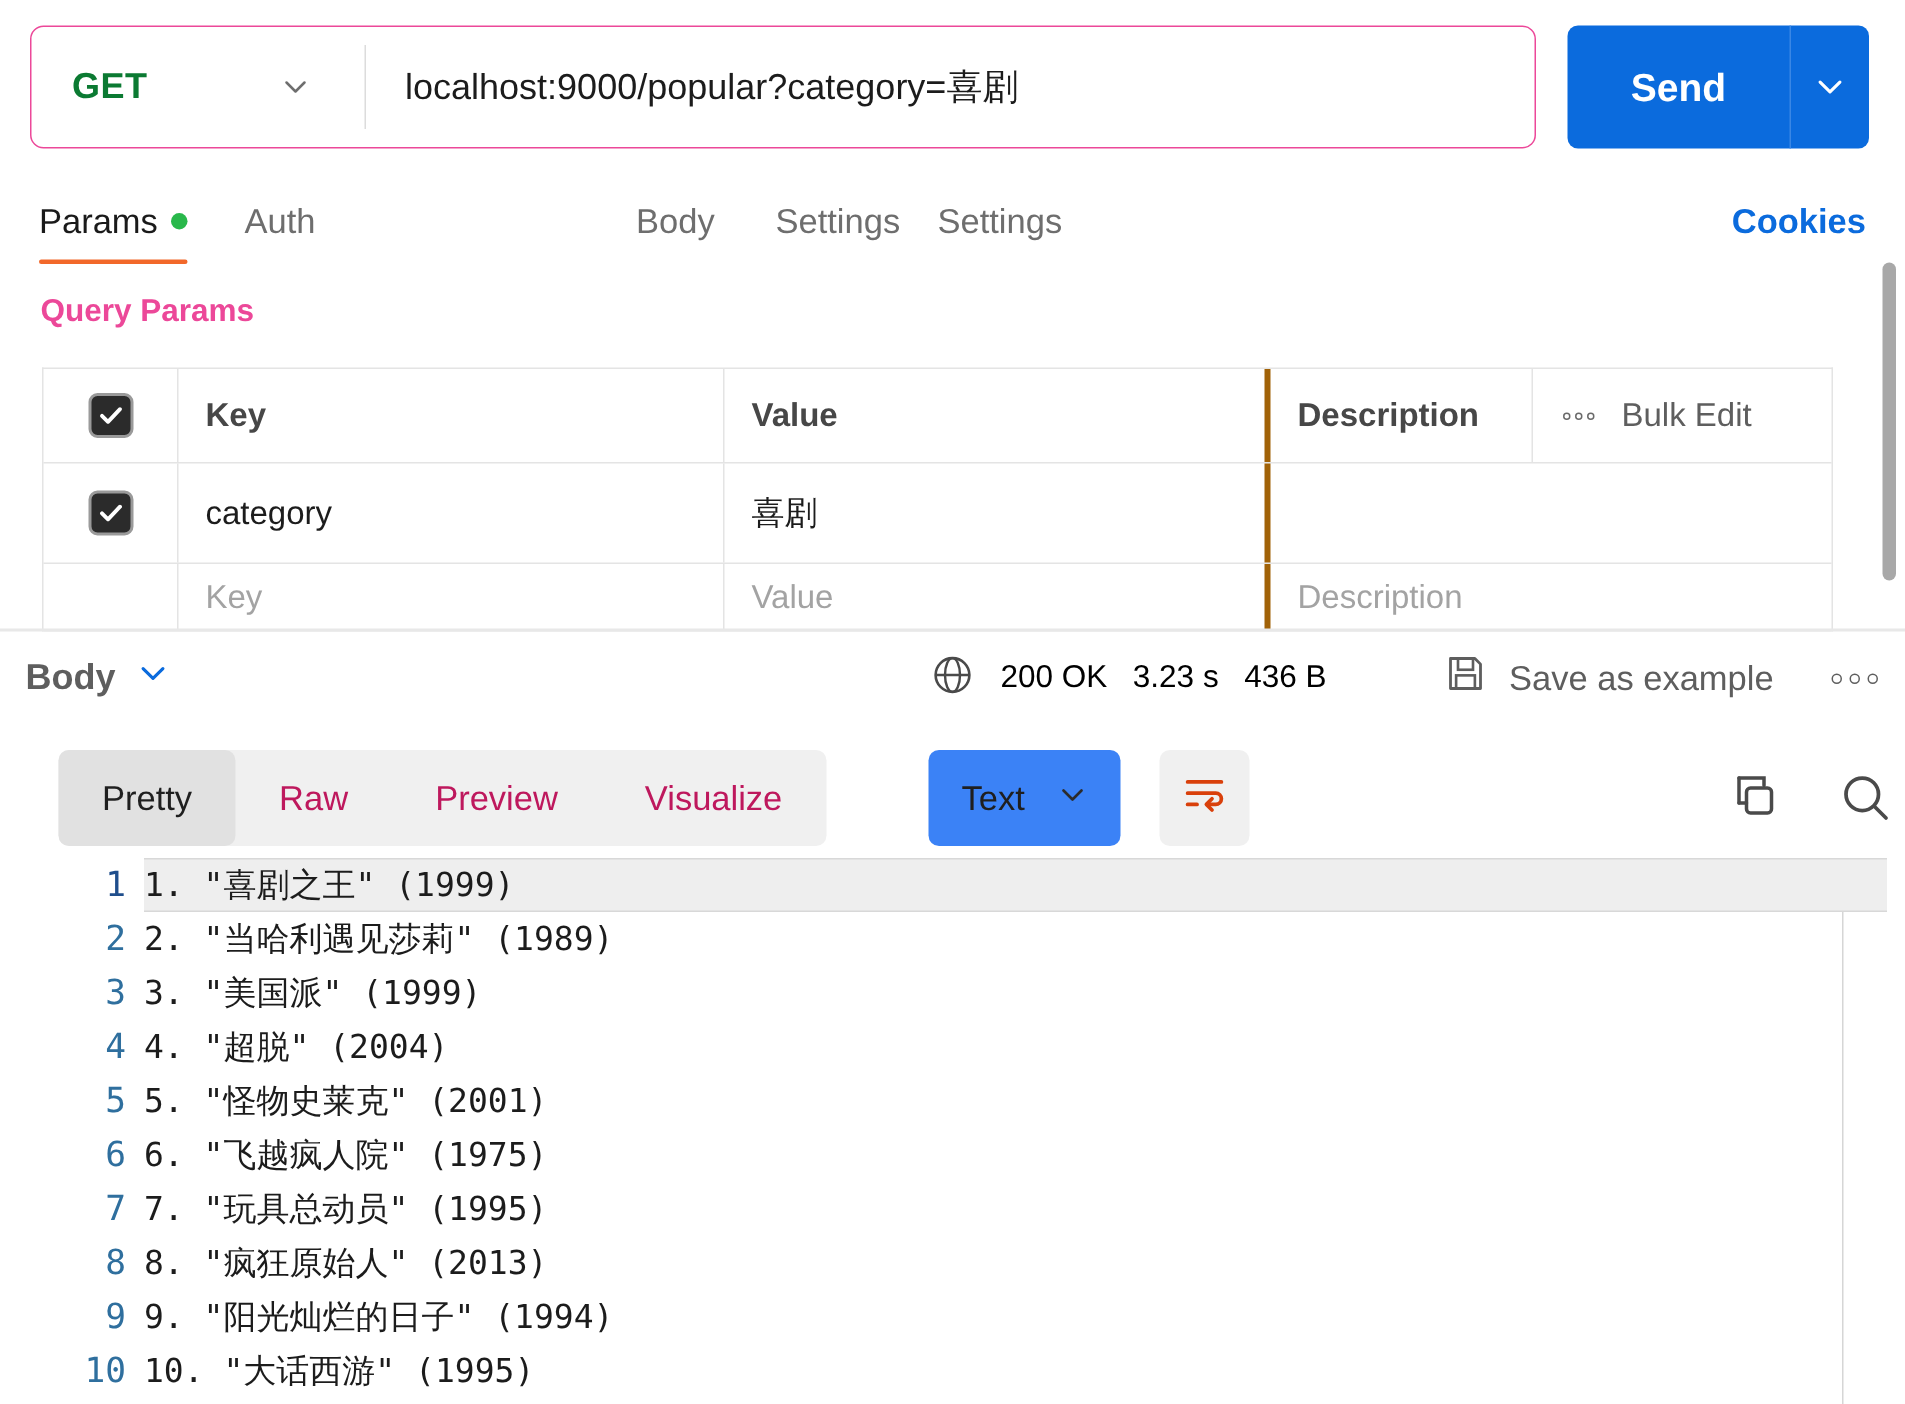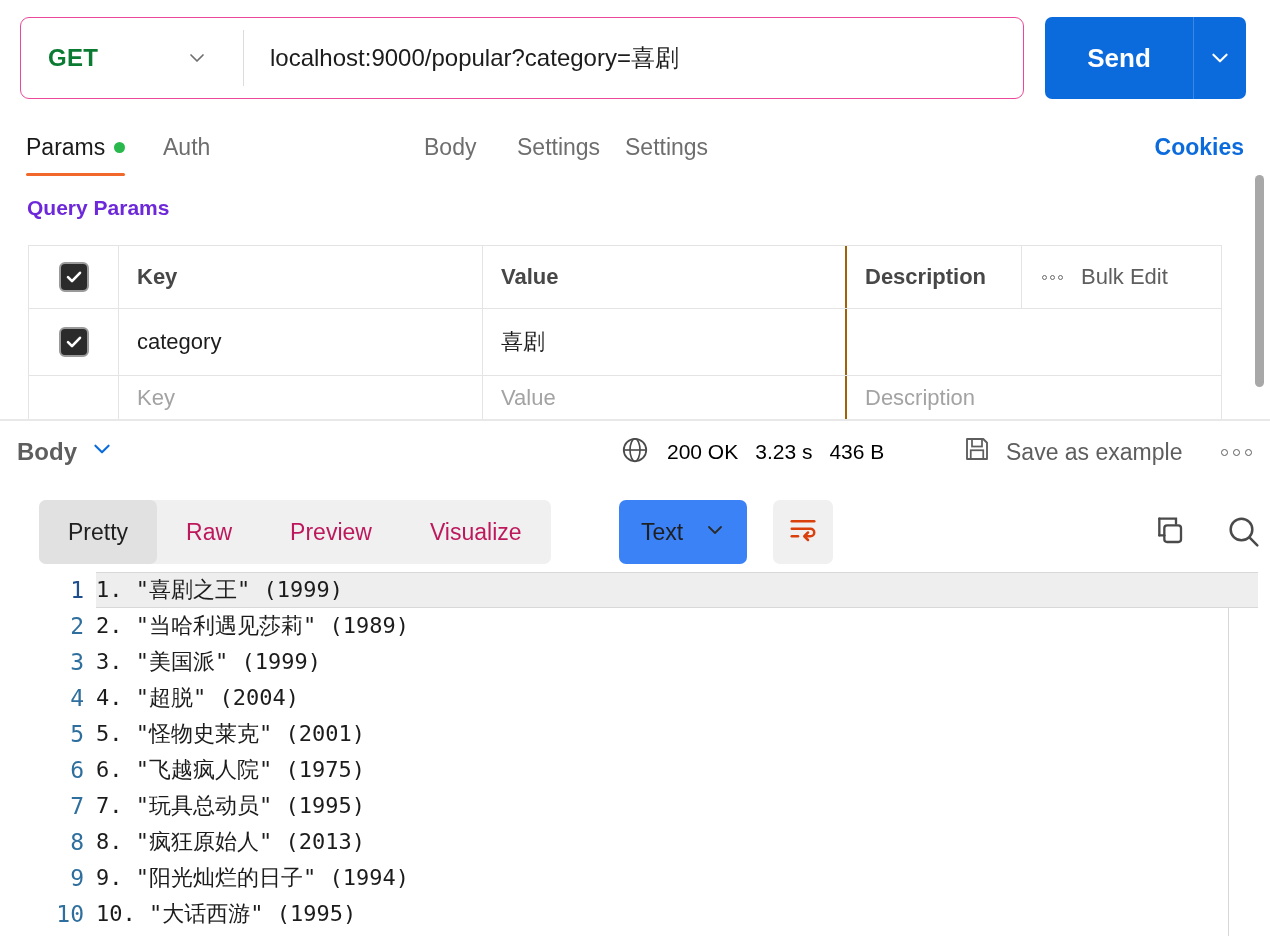--- a/index.html
+++ b/index.html
@@ -87,35 +87,35 @@
   .hdr-count { color: #0b7a32; }
   .cookies-link {
     position: absolute; right: 26px; top: 0; height: 58px;
     display: flex; align-items: center;
     font-size: 23px; font-weight: 700; color: #0b6bdd; cursor: pointer;
   }
 
   
   .qp-title {
     position: absolute; left: 27px; top: 196px;
-    font-size: 21px; font-weight: 700; color: #6d28d9;
+    font-size: 21px; font-weight: 700; color: #ec4899;
   }
   .qp-table {
     position: absolute; left: 28px; top: 245px;
     width: 1194px;
     border: 1px solid #e4e4e4;
     border-bottom: none;
   }
   .qp-row { display: flex; border-bottom: 1px solid #e4e4e4; }
   .qp-row.hdr { height: 63px; }
   .qp-row.data { height: 67px; }
   .qp-row.empty { height: 45px; overflow: hidden; }
   .c-check { width: 90px; display: flex; align-items: center; justify-content: center; border-right: 1px solid #e4e4e4; }
   .c-key   { width: 364px; display: flex; align-items: center; padding-left: 18px; border-right: 1px solid #e4e4e4; }
-  .c-val   { width: 364px; display: flex; align-items: center; padding-left: 18px; border-right: 2px solid #a16207; }
+  .c-val   { width: 364px; display: flex; align-items: center; padding-left: 18px; border-right: 4px solid #a16207; }
   .c-desc  { width: 175px; display: flex; align-items: center; padding-left: 18px; }
   .c-desc.hdrcell { border-right: 1px solid #e4e4e4; }
   .c-bulk  { flex: 1; display: flex; align-items: center; gap: 18px; padding-left: 20px; }
   .hdr-txt { font-size: 22px; font-weight: 700; color: #474747; }
   .cell-txt { font-size: 22px; color: #1c1c1c; }
   .ph-txt { font-size: 22px; color: #a3a3a3; }
   .chk {
     width: 30px; height: 30px; border-radius: 6px;
     background: #2b2b2b; border: 2px solid #9a9a9a;
     display: flex; align-items: center; justify-content: center;

